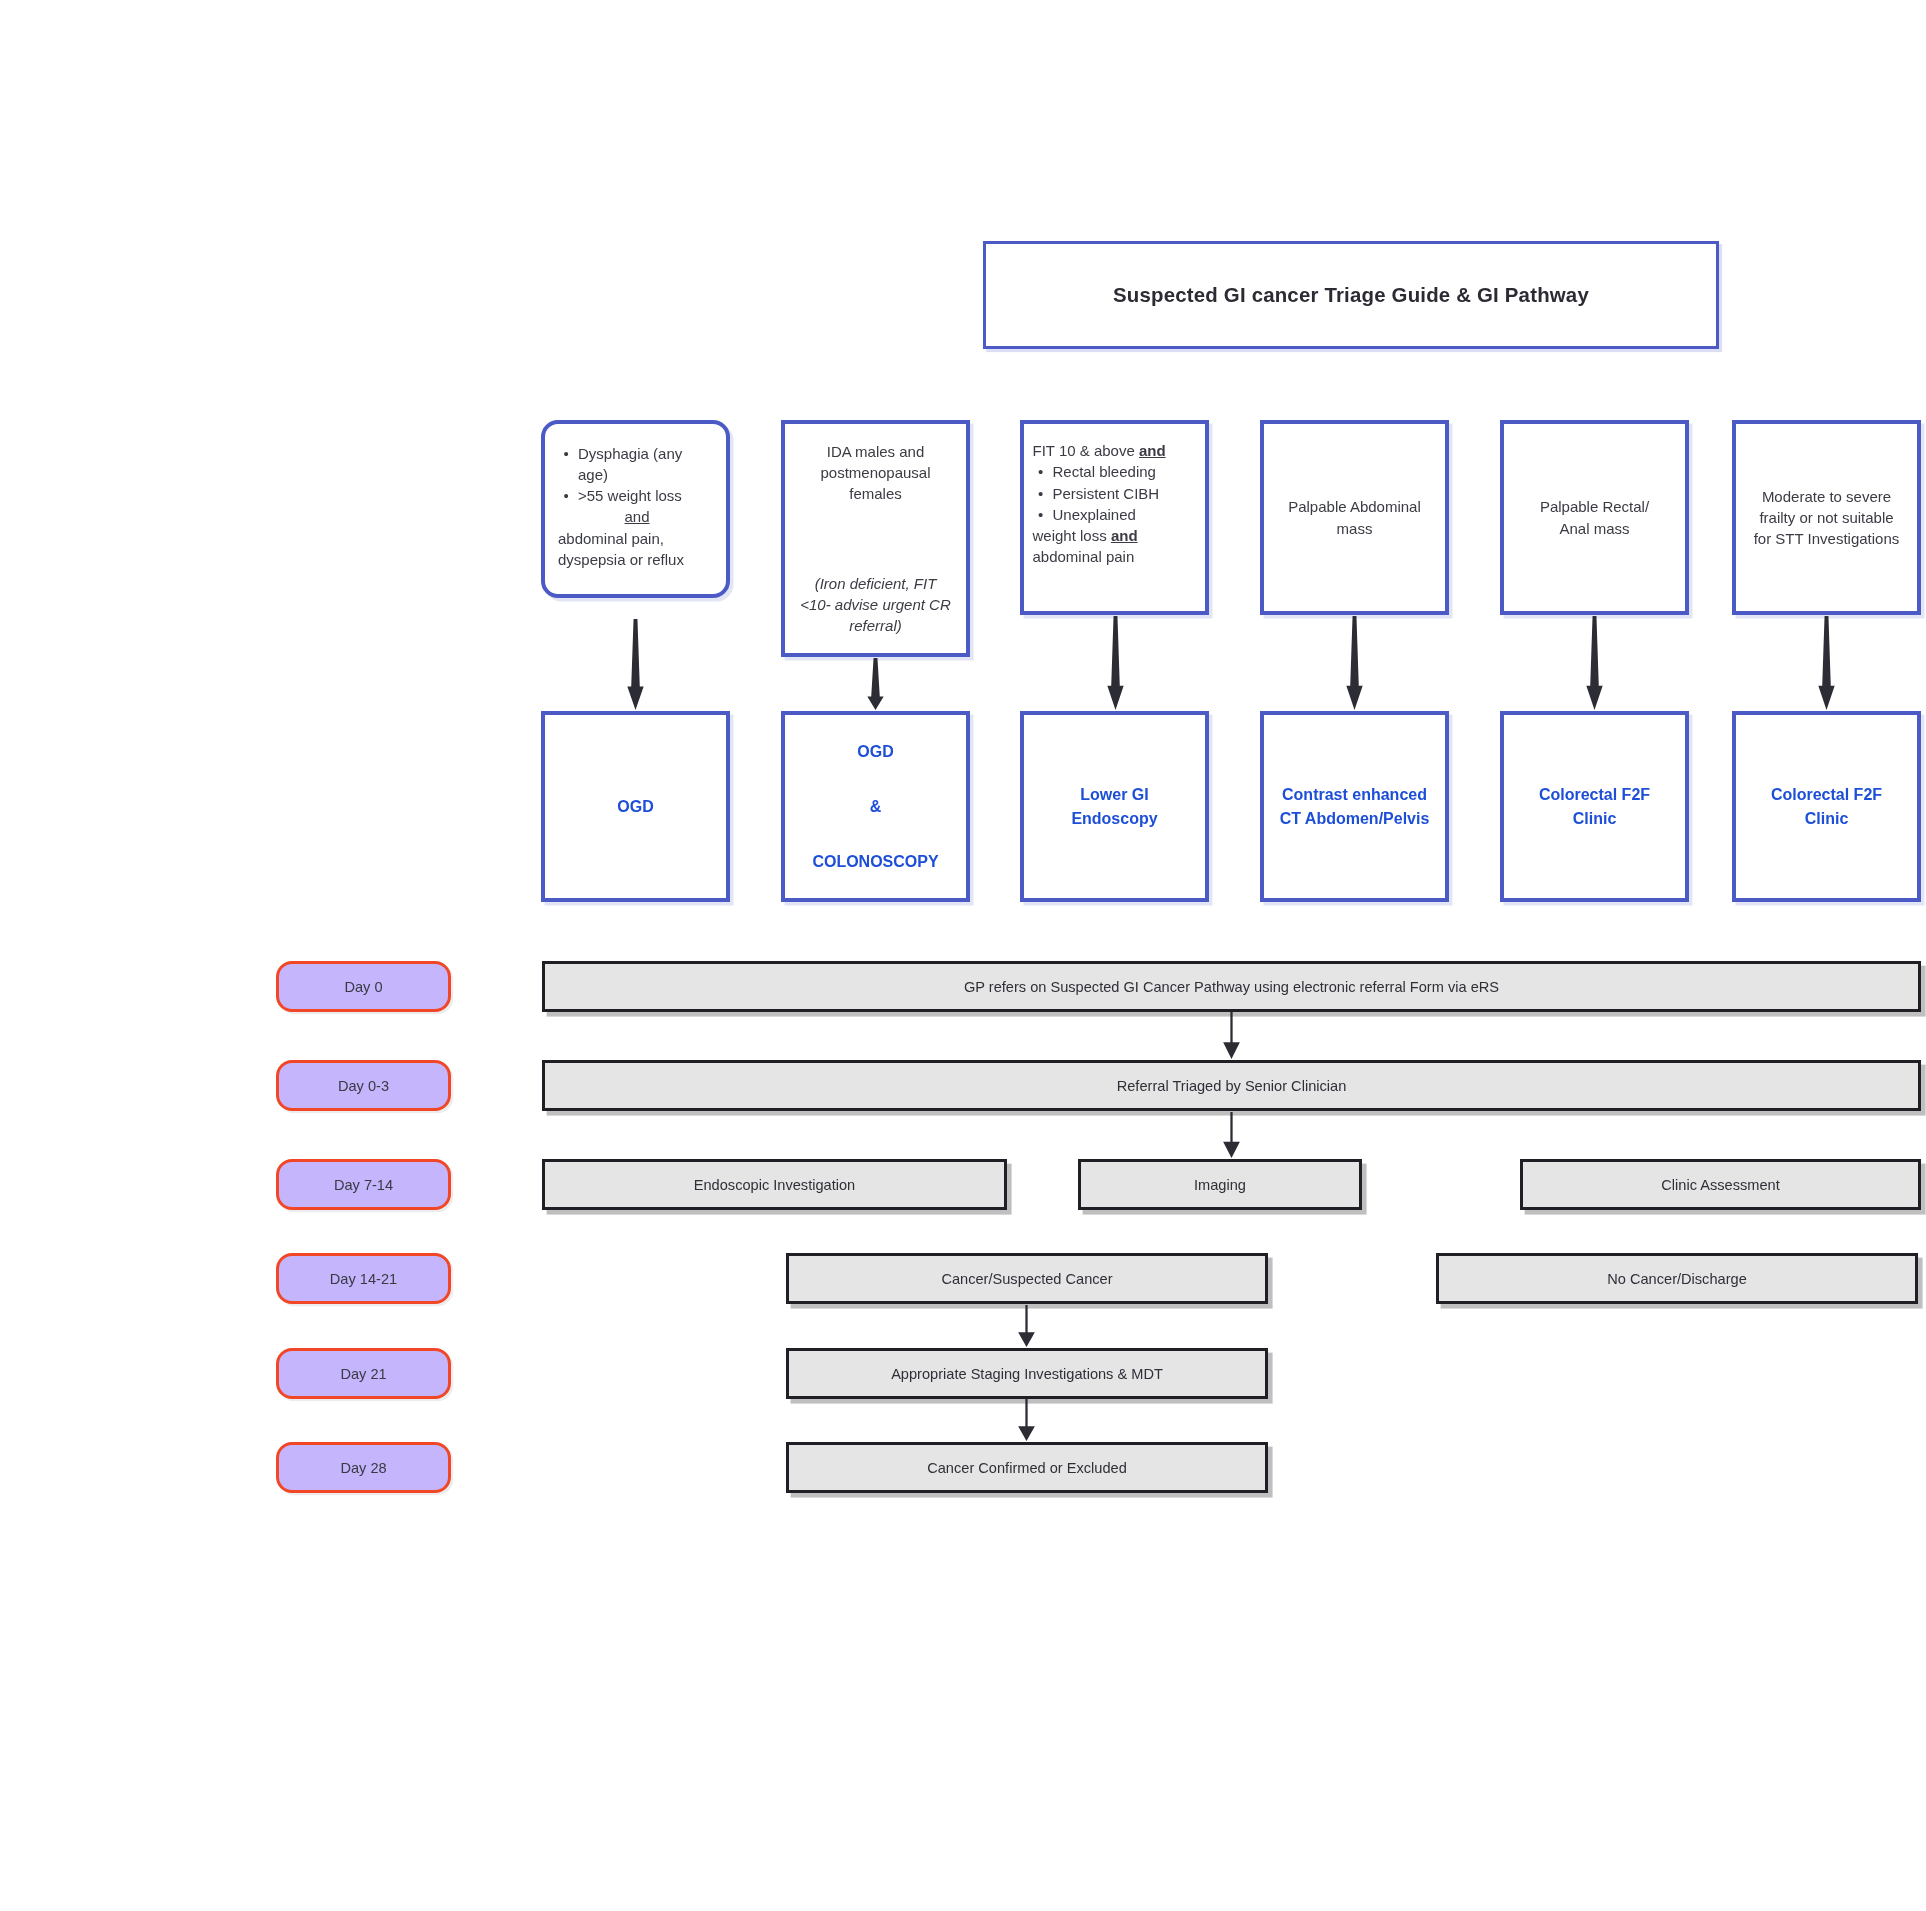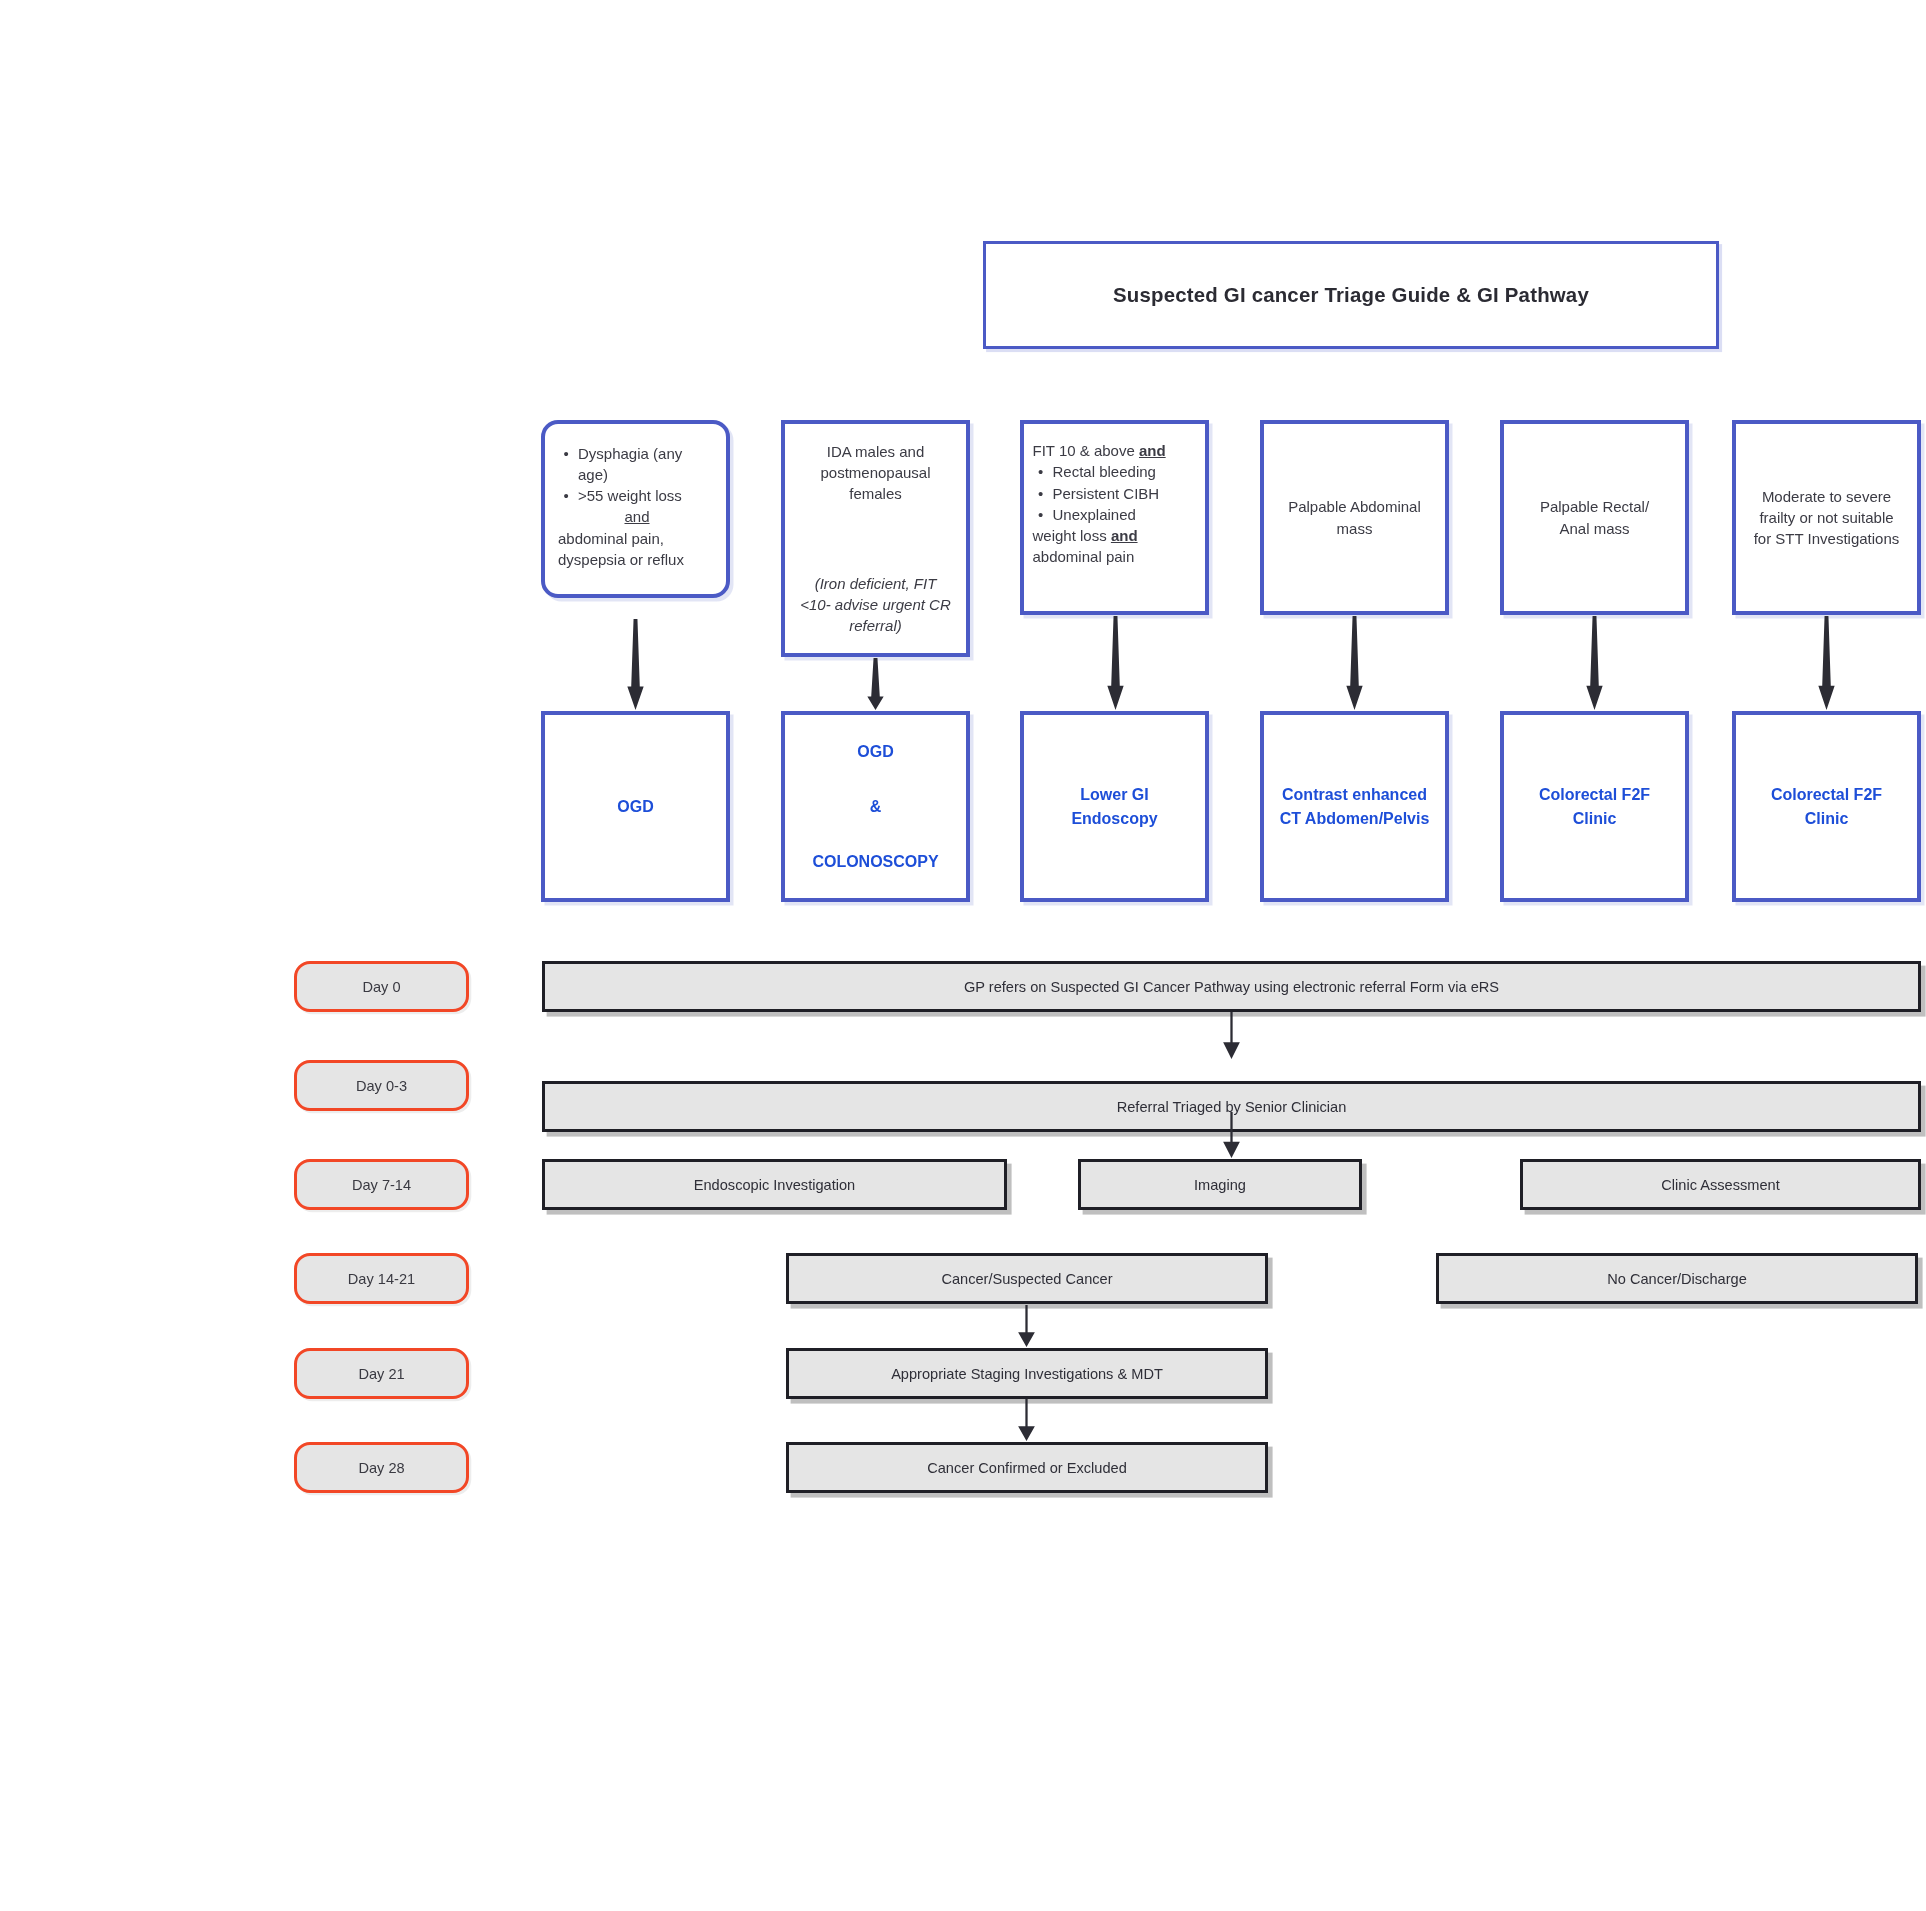--- a/index.html
+++ b/index.html
@@ -27,22 +27,22 @@
   .and-center{text-align:center;text-decoration:underline;margin:0;}
   .bu{font-weight:bold;text-decoration:underline;margin-left:.28em;}
   .it{font-style:italic;}
   .act{top:711px;height:191px;font-size:16px;line-height:1.45;}
   .act .lbl{font-weight:bold;color:#1d4ed8;}
   
   .arrow-big,.arrow-thin{position:absolute;}
   .arrow-big svg,.arrow-thin svg{display:block;width:100%;height:100%;}
   
   .badge{
-    position:absolute;left:294px;width:175px;height:51px;box-sizing:border-box;
-    border:3.1px solid #f24726;border-radius:16px;background:#e5e5e5;
+    position:absolute;left:276px;width:175px;height:51px;box-sizing:border-box;
+    border:3.1px solid #f24726;border-radius:16px;background:#c4b5fd;
     box-shadow:2.3px 2.3px 0 rgba(0,0,0,0.07);
     display:flex;align-items:center;justify-content:center;
     font-size:14.6px;color:#3a3a42;
   }
   .bar{
     position:absolute;height:51px;box-sizing:border-box;
     border:3.1px solid #1f1f26;background:#e5e5e5;
     box-shadow:4.6px 4.6px 0 rgba(0,0,0,0.25);
     display:flex;align-items:center;justify-content:center;text-align:center;
     font-size:14.6px;color:#2f2f38;
@@ -158,21 +158,21 @@
   <div class="badge" style="top:1348px;">
       <span>Day 21</span>
     </div>
   <div class="badge" style="top:1442px;">
       <span>Day 28</span>
     </div>
 
   <div class="bar" style="left:542px;top:961px;width:1379px;">
     <span>GP refers on Suspected GI Cancer Pathway using electronic referral Form via eRS</span>
   </div>
-  <div class="bar" style="left:542px;top:1060px;width:1379px;margin-top:21px;">
+  <div class="bar" style="left:542px;top:1060px;width:1379px;">
     <span>Referral Triaged by Senior Clinician</span>
   </div>
   <div class="bar" style="left:542px;top:1159px;width:465px;">
     <span>Endoscopic Investigation</span>
   </div>
   <div class="bar" style="left:1078px;top:1159px;width:284px;">
     <span>Imaging</span>
   </div>
   <div class="bar" style="left:1520px;top:1159px;width:401px;">
     <span>Clinic Assessment</span>

